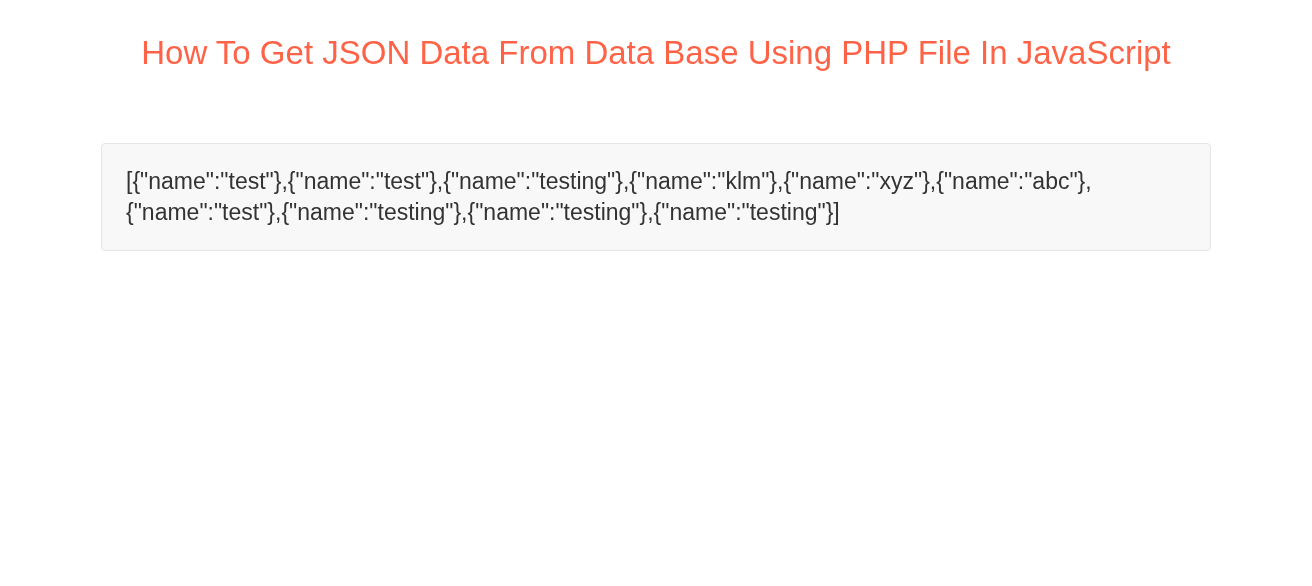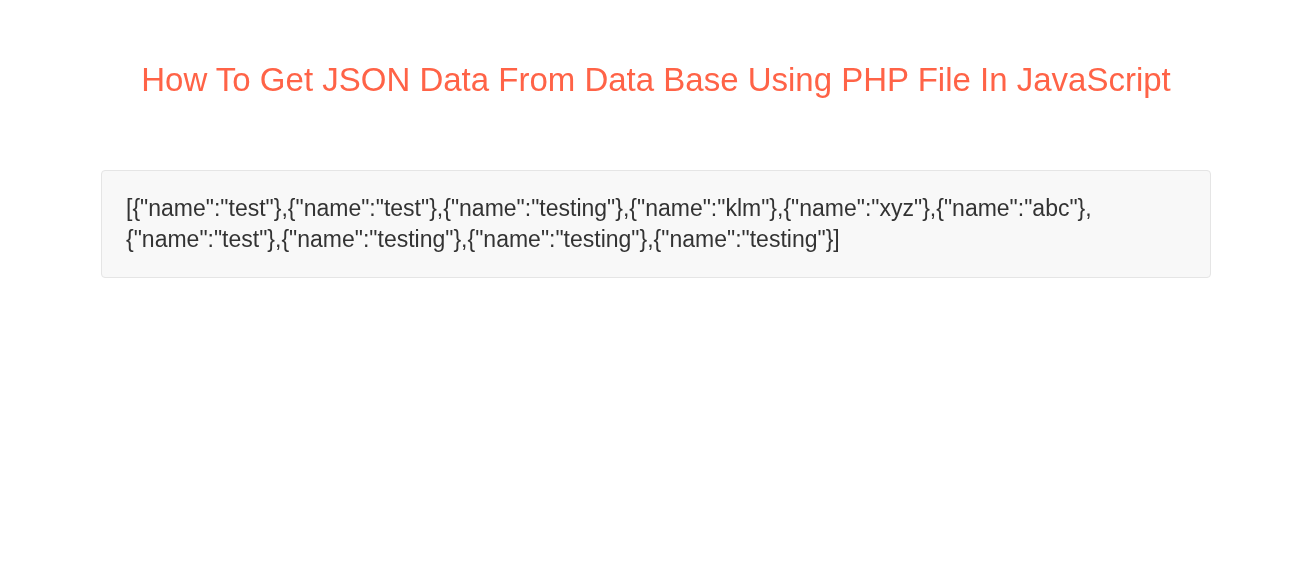--- a/index.html
+++ b/index.html
@@ -17,21 +17,21 @@
     .container {
       max-width: 1140px;
       margin: 0 auto;
       padding: 0 15px;
     }
     .page-title {
       color: #ff6347;
       font-size: 33px;
       font-weight: 500;
       text-align: center;
-      margin-top: 60px;
+      margin-top: 33px;
       margin-bottom: 70px;
       line-height: 1.2;
     }
     .output-box {
       background-color: #f8f8f8;
       border: 1px solid #e5e5e5;
       border-radius: 4px;
       padding: 22px 24px;
       margin: 0 auto;
       font-size: 23px;

